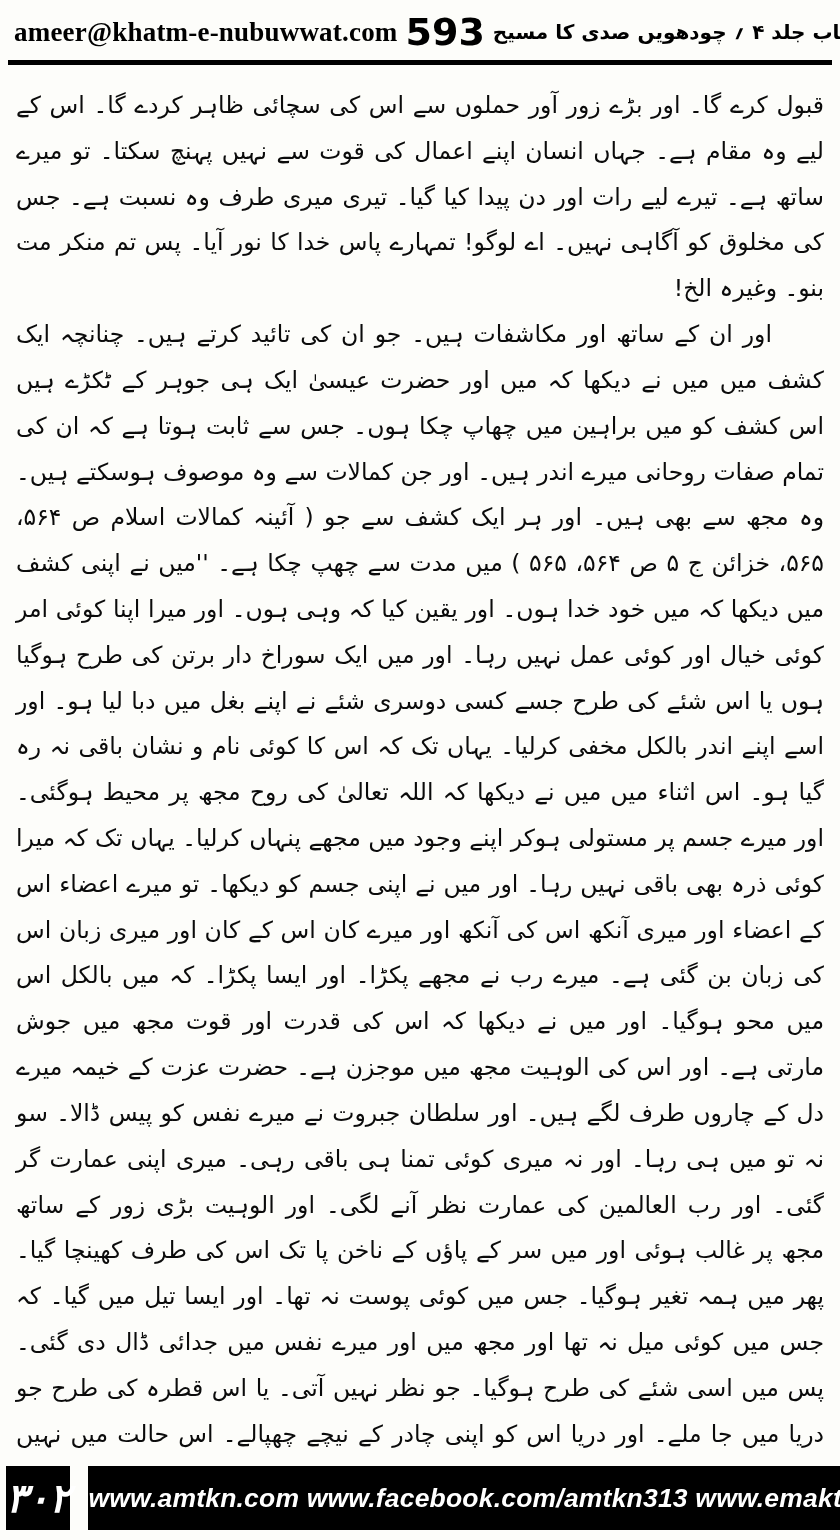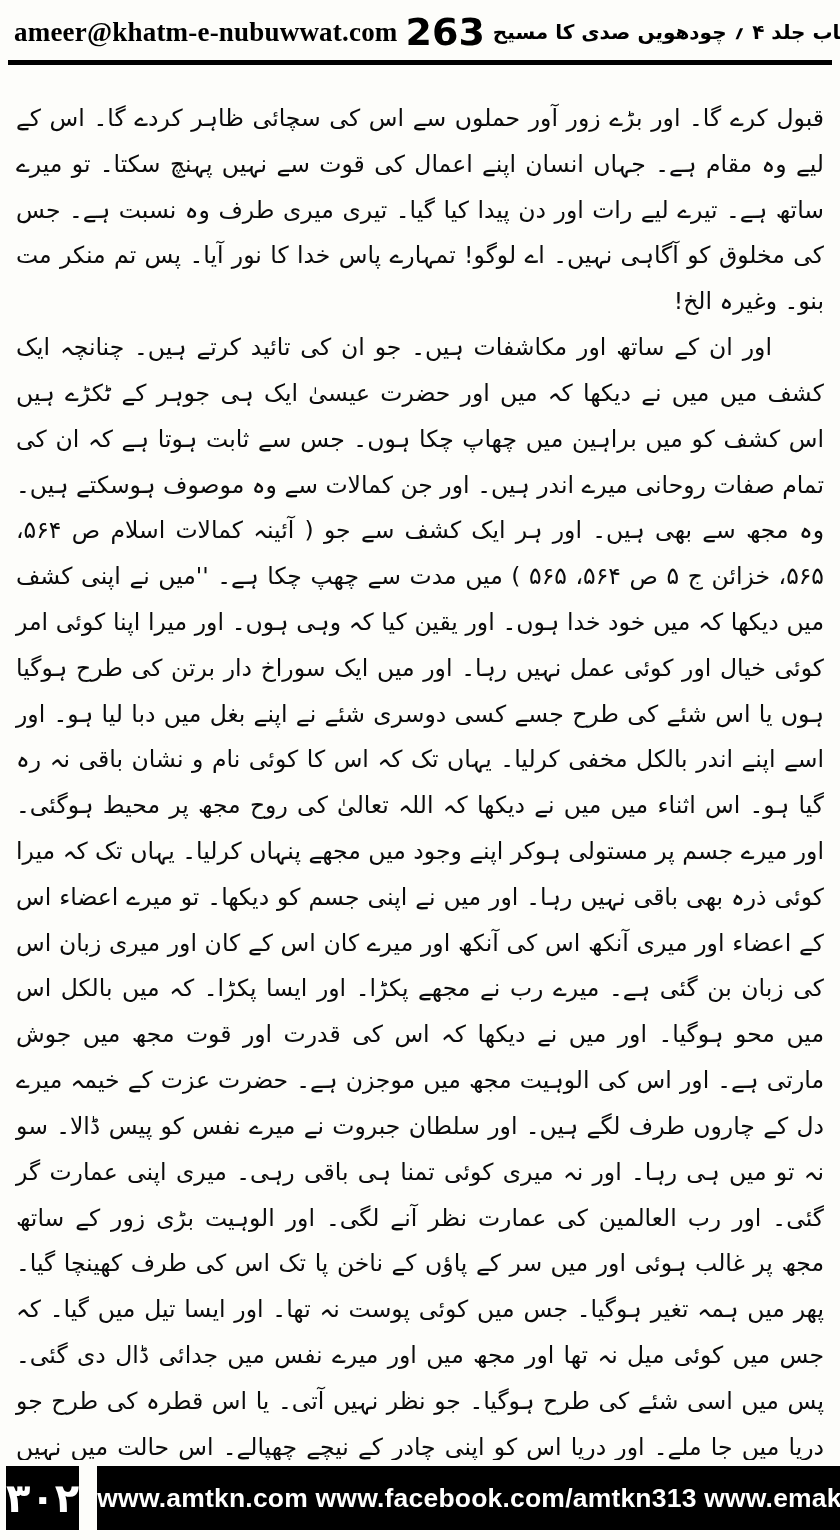--- a/index.html
+++ b/index.html
@@ -57,41 +57,41 @@
   .body-text {
     flex: 1 1 auto;
     overflow: hidden;
     direction: rtl;
     padding: 18px 16px 0 16px;
     font-family: "DejaVu Sans", sans-serif;
     font-size: 23.5px;
     line-height: 1.95;
     color: #0b0b0b;
     text-align: justify;
-    margin-top: 13px;
   }
   .para {
     margin: 0;
   }
   .para.indent {
     text-indent: 52px;
   }
   .reference {
     margin: 4px 0;
     text-align: center;
     font-weight: bold;
   }
   
   .footer {
     flex: 0 0 auto;
     display: flex;
     align-items: stretch;
     gap: 18px;
     height: 64px;
     margin: 6px 6px 10px 6px;
+    font-style: italic;
   }
   .footer-page {
     background: #000;
     color: #fff;
     width: 92px;
     display: flex;
     align-items: center;
     justify-content: center;
     font-family: "DejaVu Sans", sans-serif;
     font-size: 40px;
@@ -112,21 +112,21 @@
     white-space: nowrap;
   }
 </style>
 </head>
 <body>
 
 <div class="page">
 
   <header class="header">
     <div class="email">ameer@khatm-e-nubuwwat.com</div>
-    <div class="pagenum">263</div>
+    <div class="pagenum">593</div>
     <div class="title" dir="rtl">احتساب جلد ۴ ؍ چودھویں صدی کا مسیح</div>
   </header>
 
   <hr class="rule">
 
   <main class="body-text" dir="rtl" lang="ur">
     <p class="para">قبول کرے گا۔ اور بڑے زور آور حملوں سے اس کی سچائی ظاہر کردے گا۔ اس کے لیے وہ مقام ہے۔ جہاں انسان اپنے اعمال کی قوت سے نہیں پہنچ سکتا۔ تو میرے ساتھ ہے۔ تیرے لیے رات اور دن پیدا کیا گیا۔ تیری میری طرف وہ نسبت ہے۔ جس کی مخلوق کو آگاہی نہیں۔ اے لوگو! تمہارے پاس خدا کا نور آیا۔ پس تم منکر مت بنو۔ وغیرہ الخ!</p>
     <p class="para indent">اور ان کے ساتھ اور مکاشفات ہیں۔ جو ان کی تائید کرتے ہیں۔ چنانچہ ایک کشف میں میں نے دیکھا کہ میں اور حضرت عیسیٰ ایک ہی جوہر کے ٹکڑے ہیں اس کشف کو میں براہین میں چھاپ چکا ہوں۔ جس سے ثابت ہوتا ہے کہ ان کی تمام صفات روحانی میرے اندر ہیں۔ اور جن کمالات سے وہ موصوف ہوسکتے ہیں۔ وہ مجھ سے بھی ہیں۔ اور ہر ایک کشف سے جو ( آئینہ کمالات اسلام ص ۵۶۴، ۵۶۵، خزائن ج ۵ ص ۵۶۴، ۵۶۵ ) میں مدت سے چھپ چکا ہے۔ ''میں نے اپنی کشف میں دیکھا کہ میں خود خدا ہوں۔ اور یقین کیا کہ وہی ہوں۔ اور میرا اپنا کوئی امر کوئی خیال اور کوئی عمل نہیں رہا۔ اور میں ایک سوراخ دار برتن کی طرح ہوگیا ہوں یا اس شئے کی طرح جسے کسی دوسری شئے نے اپنے بغل میں دبا لیا ہو۔ اور اسے اپنے اندر بالکل مخفی کرلیا۔ یہاں تک کہ اس کا کوئی نام و نشان باقی نہ رہ گیا ہو۔ اس اثناء میں میں نے دیکھا کہ اللہ تعالیٰ کی روح مجھ پر محیط ہوگئی۔ اور میرے جسم پر مستولی ہوکر اپنے وجود میں مجھے پنہاں کرلیا۔ یہاں تک کہ میرا کوئی ذرہ بھی باقی نہیں رہا۔ اور میں نے اپنی جسم کو دیکھا۔ تو میرے اعضاء اس کے اعضاء اور میری آنکھ اس کی آنکھ اور میرے کان اس کے کان اور میری زبان اس کی زبان بن گئی ہے۔ میرے رب نے مجھے پکڑا۔ اور ایسا پکڑا۔ کہ میں بالکل اس میں محو ہوگیا۔ اور میں نے دیکھا کہ اس کی قدرت اور قوت مجھ میں جوش مارتی ہے۔ اور اس کی الوہیت مجھ میں موجزن ہے۔ حضرت عزت کے خیمہ میرے دل کے چاروں طرف لگے ہیں۔ اور سلطان جبروت نے میرے نفس کو پیس ڈالا۔ سو نہ تو میں ہی رہا۔ اور نہ میری کوئی تمنا ہی باقی رہی۔ میری اپنی عمارت گر گئی۔ اور رب العالمین کی عمارت نظر آنے لگی۔ اور الوہیت بڑی زور کے ساتھ مجھ پر غالب ہوئی اور میں سر کے پاؤں کے ناخن پا تک اس کی طرف کھینچا گیا۔ پھر میں ہمہ تغیر ہوگیا۔ جس میں کوئی پوست نہ تھا۔ اور ایسا تیل میں گیا۔ کہ جس میں کوئی میل نہ تھا اور مجھ میں اور میرے نفس میں جدائی ڈال دی گئی۔ پس میں اسی شئے کی طرح ہوگیا۔ جو نظر نہیں آتی۔ یا اس قطرہ کی طرح جو دریا میں جا ملے۔ اور دریا اس کو اپنی چادر کے نیچے چھپالے۔ اس حالت میں نہیں جانتا کہ اس سے پہلے میں کیا تھا۔ اور میرا وجود کیا</p>
   </main>
 

